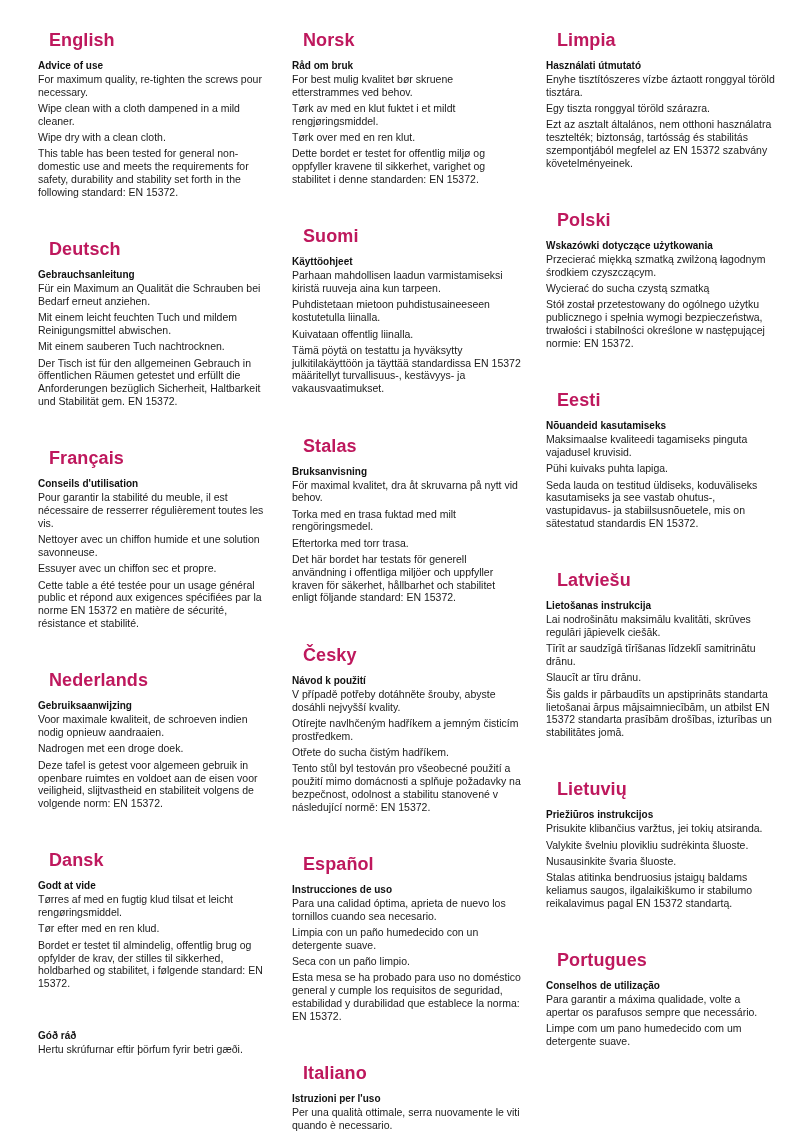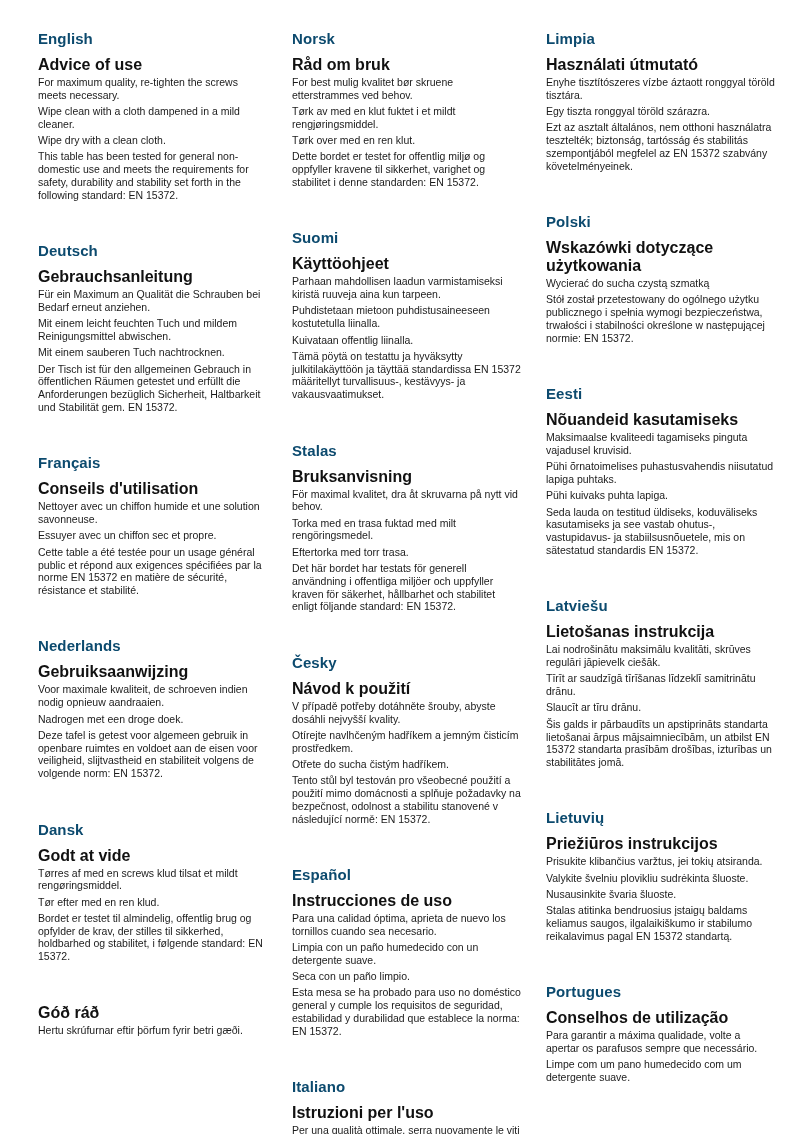--- a/index.html
+++ b/index.html
@@ -23,28 +23,29 @@
   .column {
     width: 230px;
     flex: 0 0 230px;
     display: flex;
     flex-direction: column;
   }
   .section {
     margin-bottom: 37px;
   }
   .lang-heading {
-    font-size: 15px;
+    font-size: 18px;
     font-weight: 700;
     letter-spacing: 0.1px;
     margin-bottom: 9px;
-    color: #0c4a6e;
+    color: #be185d;
+    margin-left: 11px;
   }
   .subtitle {
-    font-size: 16px;
+    font-size: 10px;
     font-weight: 700;
     margin-bottom: 2px;
     color: #111111;
   }
   .para {
     font-size: 10.5px;
     line-height: 1.22;
     margin-bottom: 3.5px;
     color: #1a1a1a;
   }
@@ -53,55 +54,56 @@
 <body>
 
 <div class="page">
   <div class="columns">
 
     <div class="column">
 
       <div class="section">
         <div class="lang-heading">English</div>
         <div class="subtitle">Advice of use</div>
-        <p class="para">For maximum quality, re-tighten the screws meets necessary.</p>
+        <p class="para">For maximum quality, re-tighten the screws pour necessary.</p>
         <p class="para">Wipe clean with a cloth dampened in a mild cleaner.</p>
         <p class="para">Wipe dry with a clean cloth.</p>
         <p class="para">This table has been tested for general non-domestic use and meets the requirements for safety, durability and stability set forth in the following standard: EN 15372.</p>
       </div>
 
       <div class="section">
         <div class="lang-heading">Deutsch</div>
         <div class="subtitle">Gebrauchsanleitung</div>
         <p class="para">Für ein Maximum an Qualität die Schrauben bei Bedarf erneut anziehen.</p>
         <p class="para">Mit einem leicht feuchten Tuch und mildem Reinigungsmittel abwischen.</p>
         <p class="para">Mit einem sauberen Tuch nachtrocknen.</p>
         <p class="para">Der Tisch ist für den allgemeinen Gebrauch in öffentlichen Räumen getestet und erfüllt die Anforderungen bezüglich Sicherheit, Haltbarkeit und Stabilität gem. EN 15372.</p>
       </div>
 
       <div class="section">
         <div class="lang-heading">Français</div>
         <div class="subtitle">Conseils d'utilisation</div>
+        <p class="para">Pour garantir la stabilité du meuble, il est nécessaire de resserrer régulièrement toutes les vis.</p>
         <p class="para">Nettoyer avec un chiffon humide et une solution savonneuse.</p>
         <p class="para">Essuyer avec un chiffon sec et propre.</p>
         <p class="para">Cette table a été testée pour un usage général public et répond aux exigences spécifiées par la norme EN 15372 en matière de sécurité, résistance et stabilité.</p>
       </div>
 
       <div class="section">
         <div class="lang-heading">Nederlands</div>
         <div class="subtitle">Gebruiksaanwijzing</div>
         <p class="para">Voor maximale kwaliteit, de schroeven indien nodig opnieuw aandraaien.</p>
         <p class="para">Nadrogen met een droge doek.</p>
         <p class="para">Deze tafel is getest voor algemeen gebruik in openbare ruimtes en voldoet aan de eisen voor veiligheid, slijtvastheid en stabiliteit volgens de volgende norm: EN 15372.</p>
       </div>
 
       <div class="section">
         <div class="lang-heading">Dansk</div>
         <div class="subtitle">Godt at vide</div>
-        <p class="para">Tørres af med en screws klud tilsat et mildt rengøringsmiddel.</p>
+        <p class="para">Tørres af med en fugtig klud tilsat et leicht rengøringsmiddel.</p>
         <p class="para">Tør efter med en ren klud.</p>
         <p class="para">Bordet er testet til almindelig, offentlig brug og opfylder de krav, der stilles til sikkerhed, holdbarhed og stabilitet, i følgende standard: EN 15372.</p>
       </div>
 
       <div class="section">
         <div class="subtitle">Góð ráð</div>
         <p class="para">Hertu skrúfurnar eftir þörfum fyrir betri gæði.</p>
 
       </div>
 
@@ -169,29 +171,29 @@
         <div class="lang-heading">Limpia</div>
         <div class="subtitle">Használati útmutató</div>
         <p class="para">Enyhe tisztítószeres vízbe áztaott ronggyal töröld tisztára.</p>
         <p class="para">Egy tiszta ronggyal töröld szárazra.</p>
         <p class="para">Ezt az asztalt általános, nem otthoni használatra tesztelték; biztonság, tartósság és stabilitás szempontjából megfelel az EN 15372 szabvány követelményeinek.</p>
       </div>
 
       <div class="section">
         <div class="lang-heading">Polski</div>
         <div class="subtitle">Wskazówki dotyczące użytkowania</div>
+        <p class="para">Przecierać miękką szmatką zwilżoną łagodnym środkiem czyszczącym.</p>
         <p class="para">Wycierać do sucha czystą szmatką</p>
         <p class="para">Stół został przetestowany do ogólnego użytku publicznego i spełnia wymogi bezpieczeństwa, trwałości i stabilności określone w następującej normie: EN 15372.</p>
       </div>
 
       <div class="section">
         <div class="lang-heading">Eesti</div>
         <div class="subtitle">Nõuandeid kasutamiseks</div>
         <p class="para">Maksimaalse kvaliteedi tagamiseks pinguta vajadusel kruvisid.</p>
-        <p class="para">Pühi õrnatoimelises puhastusvahendis niisutatud lapiga puhtaks.</p>
         <p class="para">Pühi kuivaks puhta lapiga.</p>
         <p class="para">Seda lauda on testitud üldiseks, koduväliseks kasutamiseks ja see vastab ohutus-, vastupidavus- ja stabiilsusnõuetele, mis on sätestatud standardis EN 15372.</p>
       </div>
 
       <div class="section">
         <div class="lang-heading">Latviešu</div>
         <div class="subtitle">Lietošanas instrukcija</div>
         <p class="para">Lai nodrošinātu maksimālu kvalitāti, skrūves regulāri jāpievelk ciešāk.</p>
         <p class="para">Tīrīt ar saudzīgā tīrīšanas līdzeklī samitrinātu drānu.</p>
         <p class="para">Slaucīt ar tīru drānu.</p>

